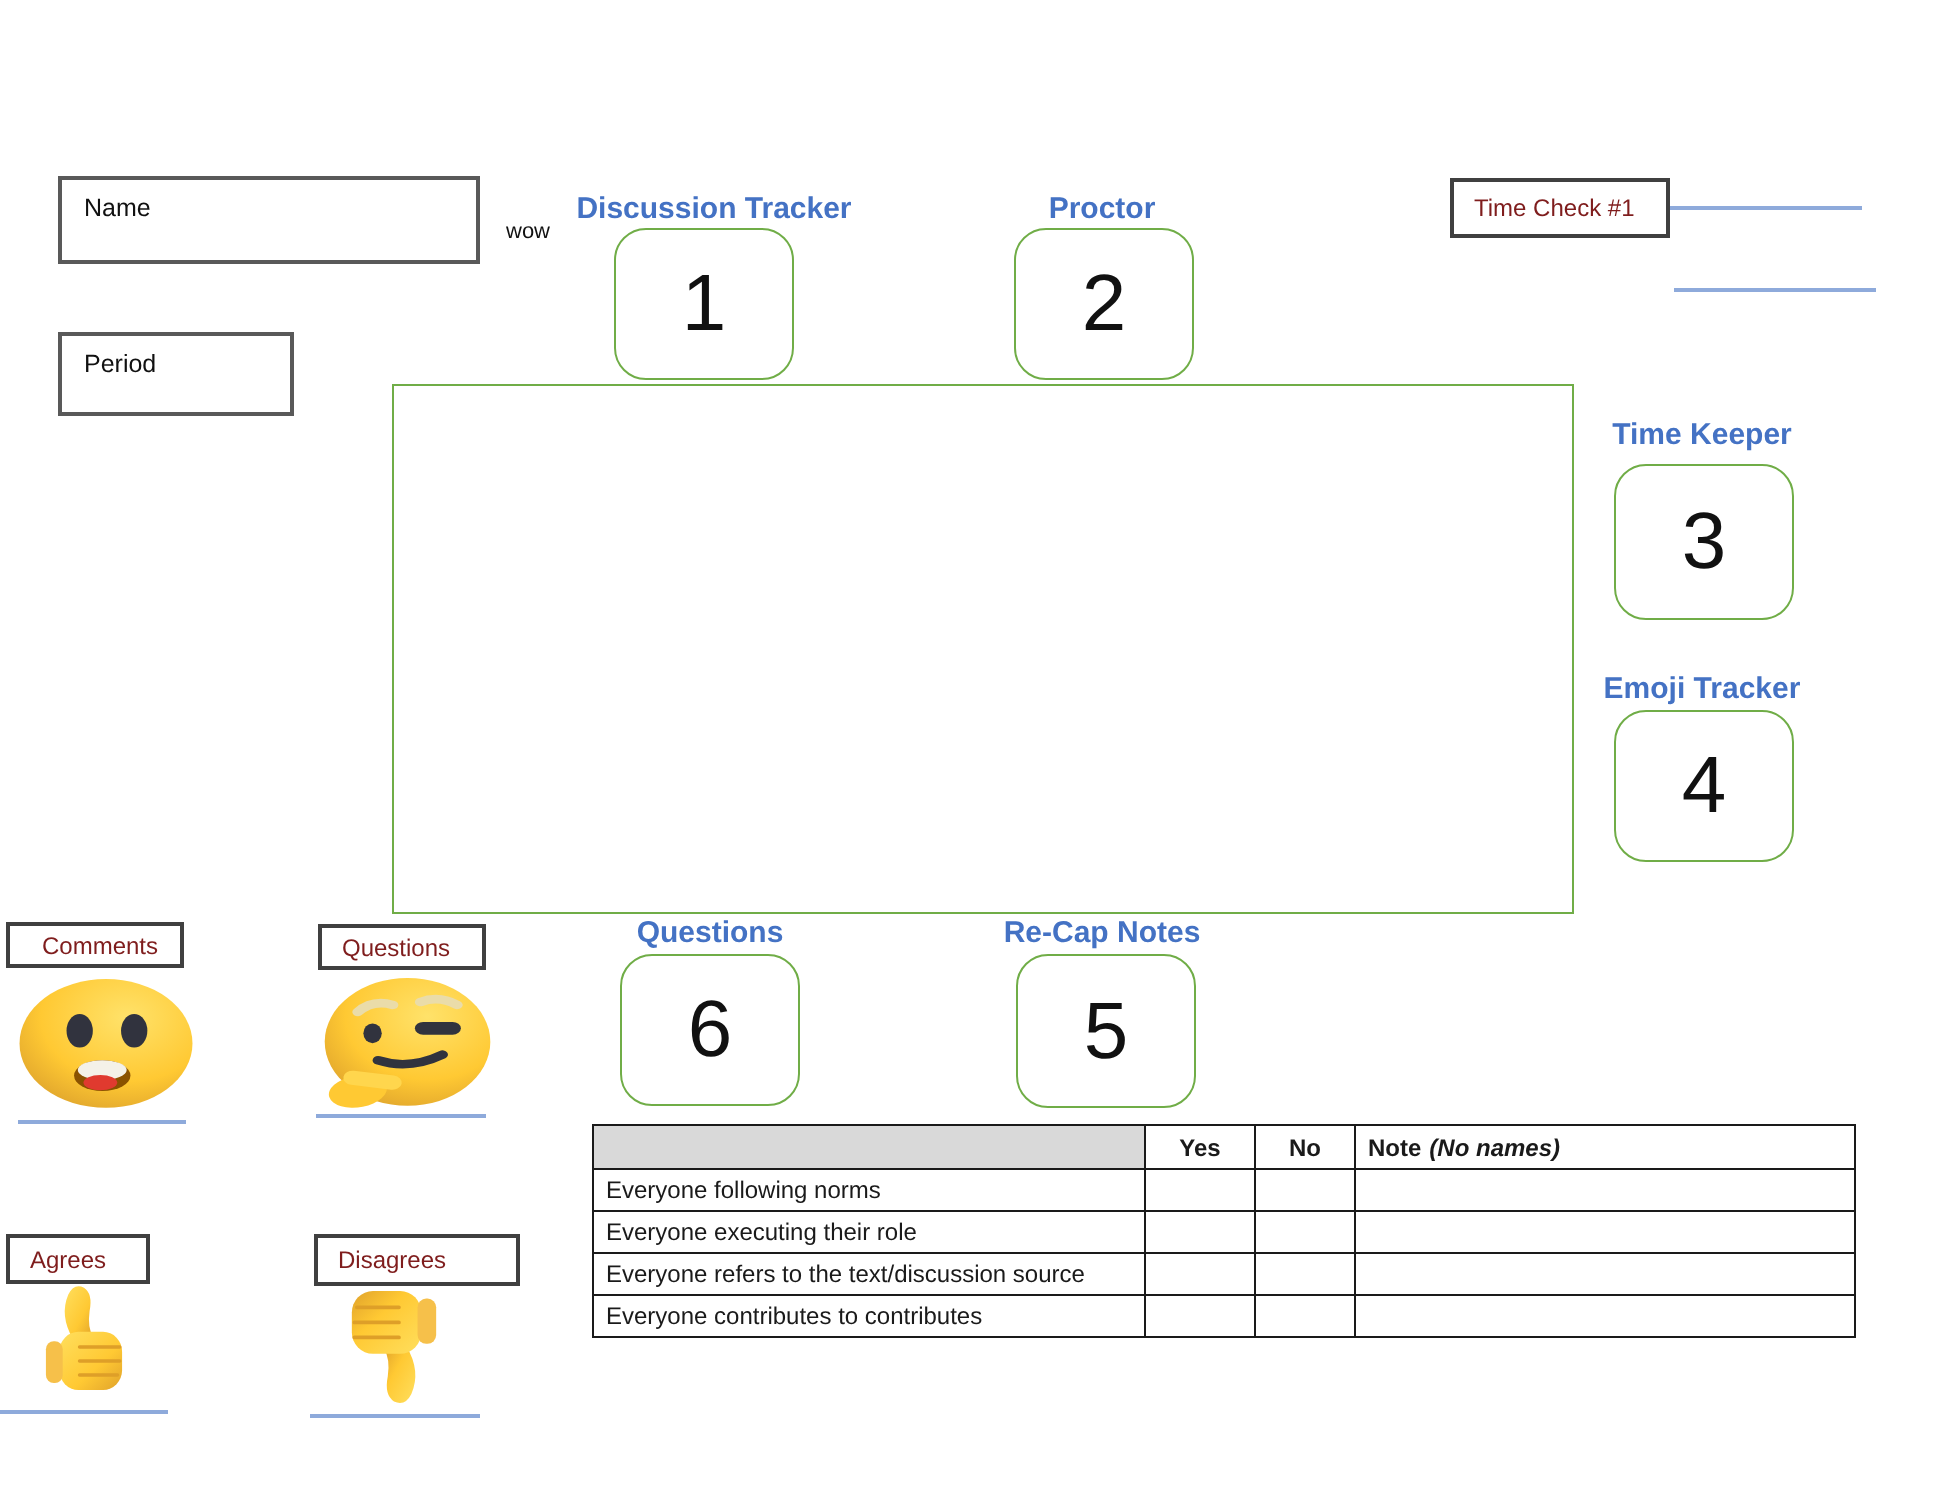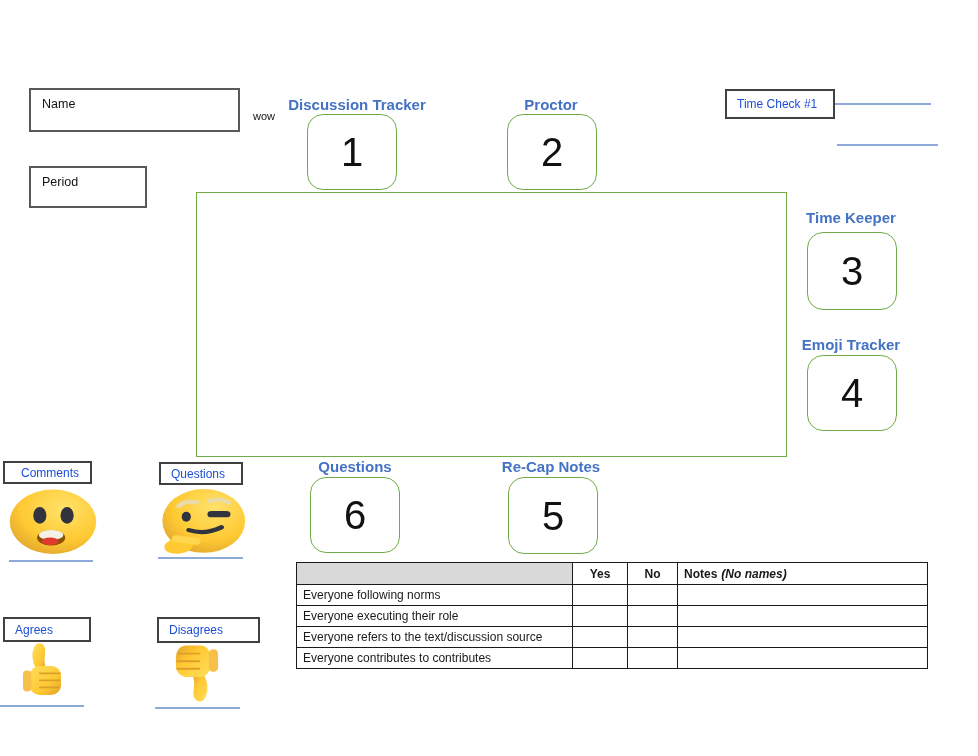--- a/index.html
+++ b/index.html
@@ -4,21 +4,21 @@
 <style>
   html,body{margin:0;padding:0;background:#fff;}
   #canvas{
     position:relative;width:978px;height:756px;background:#ffffff;
     font-family:"Liberation Sans",sans-serif;color:#1a1a1a;overflow:hidden;
   }
   .abs{position:absolute;box-sizing:border-box;}
   
   .field-box{border:2px solid #595959;background:#fff;font-size:12.5px;color:#111;}
   .field-box .lbl{padding:7px 0 0 11px;display:block;}
-  .small-box{border:2px solid #404040;background:#fff;font-size:12px;color:#1d4ed8;
+  .small-box{border:2px solid #404040;background:#fff;font-size:12px;color:#7f1d1d;
              display:flex;align-items:center;padding-left:10px;}
   
   .role-heading{color:#4472C4;font-weight:700;font-size:15px;text-align:center;}
   
   .num-slot{border:1.5px solid #70AD47;border-radius:16px;background:#fff;
             display:flex;align-items:center;justify-content:center;}
   .num-slot span{font-size:40px;color:#111;line-height:1;}
   .big-rect{border:1.5px solid #70AD47;background:#fff;}
   .blue-line{height:2px;background:#8EAADB;}
   .wow{font-size:11px;font-weight:400;color:#111;margin-top:20px;}
@@ -47,21 +47,21 @@
   .p-h-tk{left:781px;top:209px;width:140px;}
   .p-b3{left:807px;top:232px;width:90px;height:78px;}
   .p-h-et{left:781px;top:336px;width:140px;}
   .p-b4{left:807px;top:355px;width:90px;height:76px;}
   .p-h-q{left:285px;top:458px;width:140px;}
   .p-b6{left:310px;top:477px;width:90px;height:76px;}
   .p-h-rc{left:481px;top:458px;width:140px;}
   .p-b5{left:508px;top:477px;width:90px;height:77px;}
   .p-comments{left:3px;top:461px;width:89px;height:23px;padding-left:16px;}
   .p-questions{left:159px;top:462px;width:84px;height:23px;}
-  .p-agrees{left:3px;top:617px;width:88px;height:25px;}
+  .p-agrees{left:3px;top:617px;width:72px;height:25px;}
   .p-disagrees{left:157px;top:617px;width:103px;height:26px;}
   .p-e-comments{left:6px;top:486px;width:94px;height:70px;}
   .p-e-questions{left:155px;top:484px;width:92px;height:71px;}
   .p-e-thumbup{left:14px;top:638px;width:56px;height:64px;}
   .p-e-thumbdown{left:166px;top:638px;width:62px;height:69px;}
   .p-l-comments{left:9px;top:560px;width:84px;}
   .p-l-questions{left:158px;top:557px;width:85px;}
   .p-l-agrees{left:0px;top:705px;width:84px;}
   .p-l-disagrees{left:155px;top:707px;width:85px;}
   .p-table{left:296px;top:562px;}
@@ -210,21 +210,21 @@
         <col style="width:276px">
         <col style="width:55px">
         <col style="width:50px">
         <col style="width:250px">
       </colgroup>
     <tbody>
         <tr>
       <th class="shaded"></th>
       <th class="center">Yes</th>
       <th class="center">No</th>
-      <th><span>Notes</span><span class="note-italic">(No names)</span></th>
+      <th><span>Note</span><span class="note-italic">(No names)</span></th>
     </tr>
     <tr>
       <td>Everyone following norms</td>
       <td></td>
       <td></td>
       <td></td>
     </tr>
     <tr>
       <td>Everyone executing their role</td>
       <td></td>

